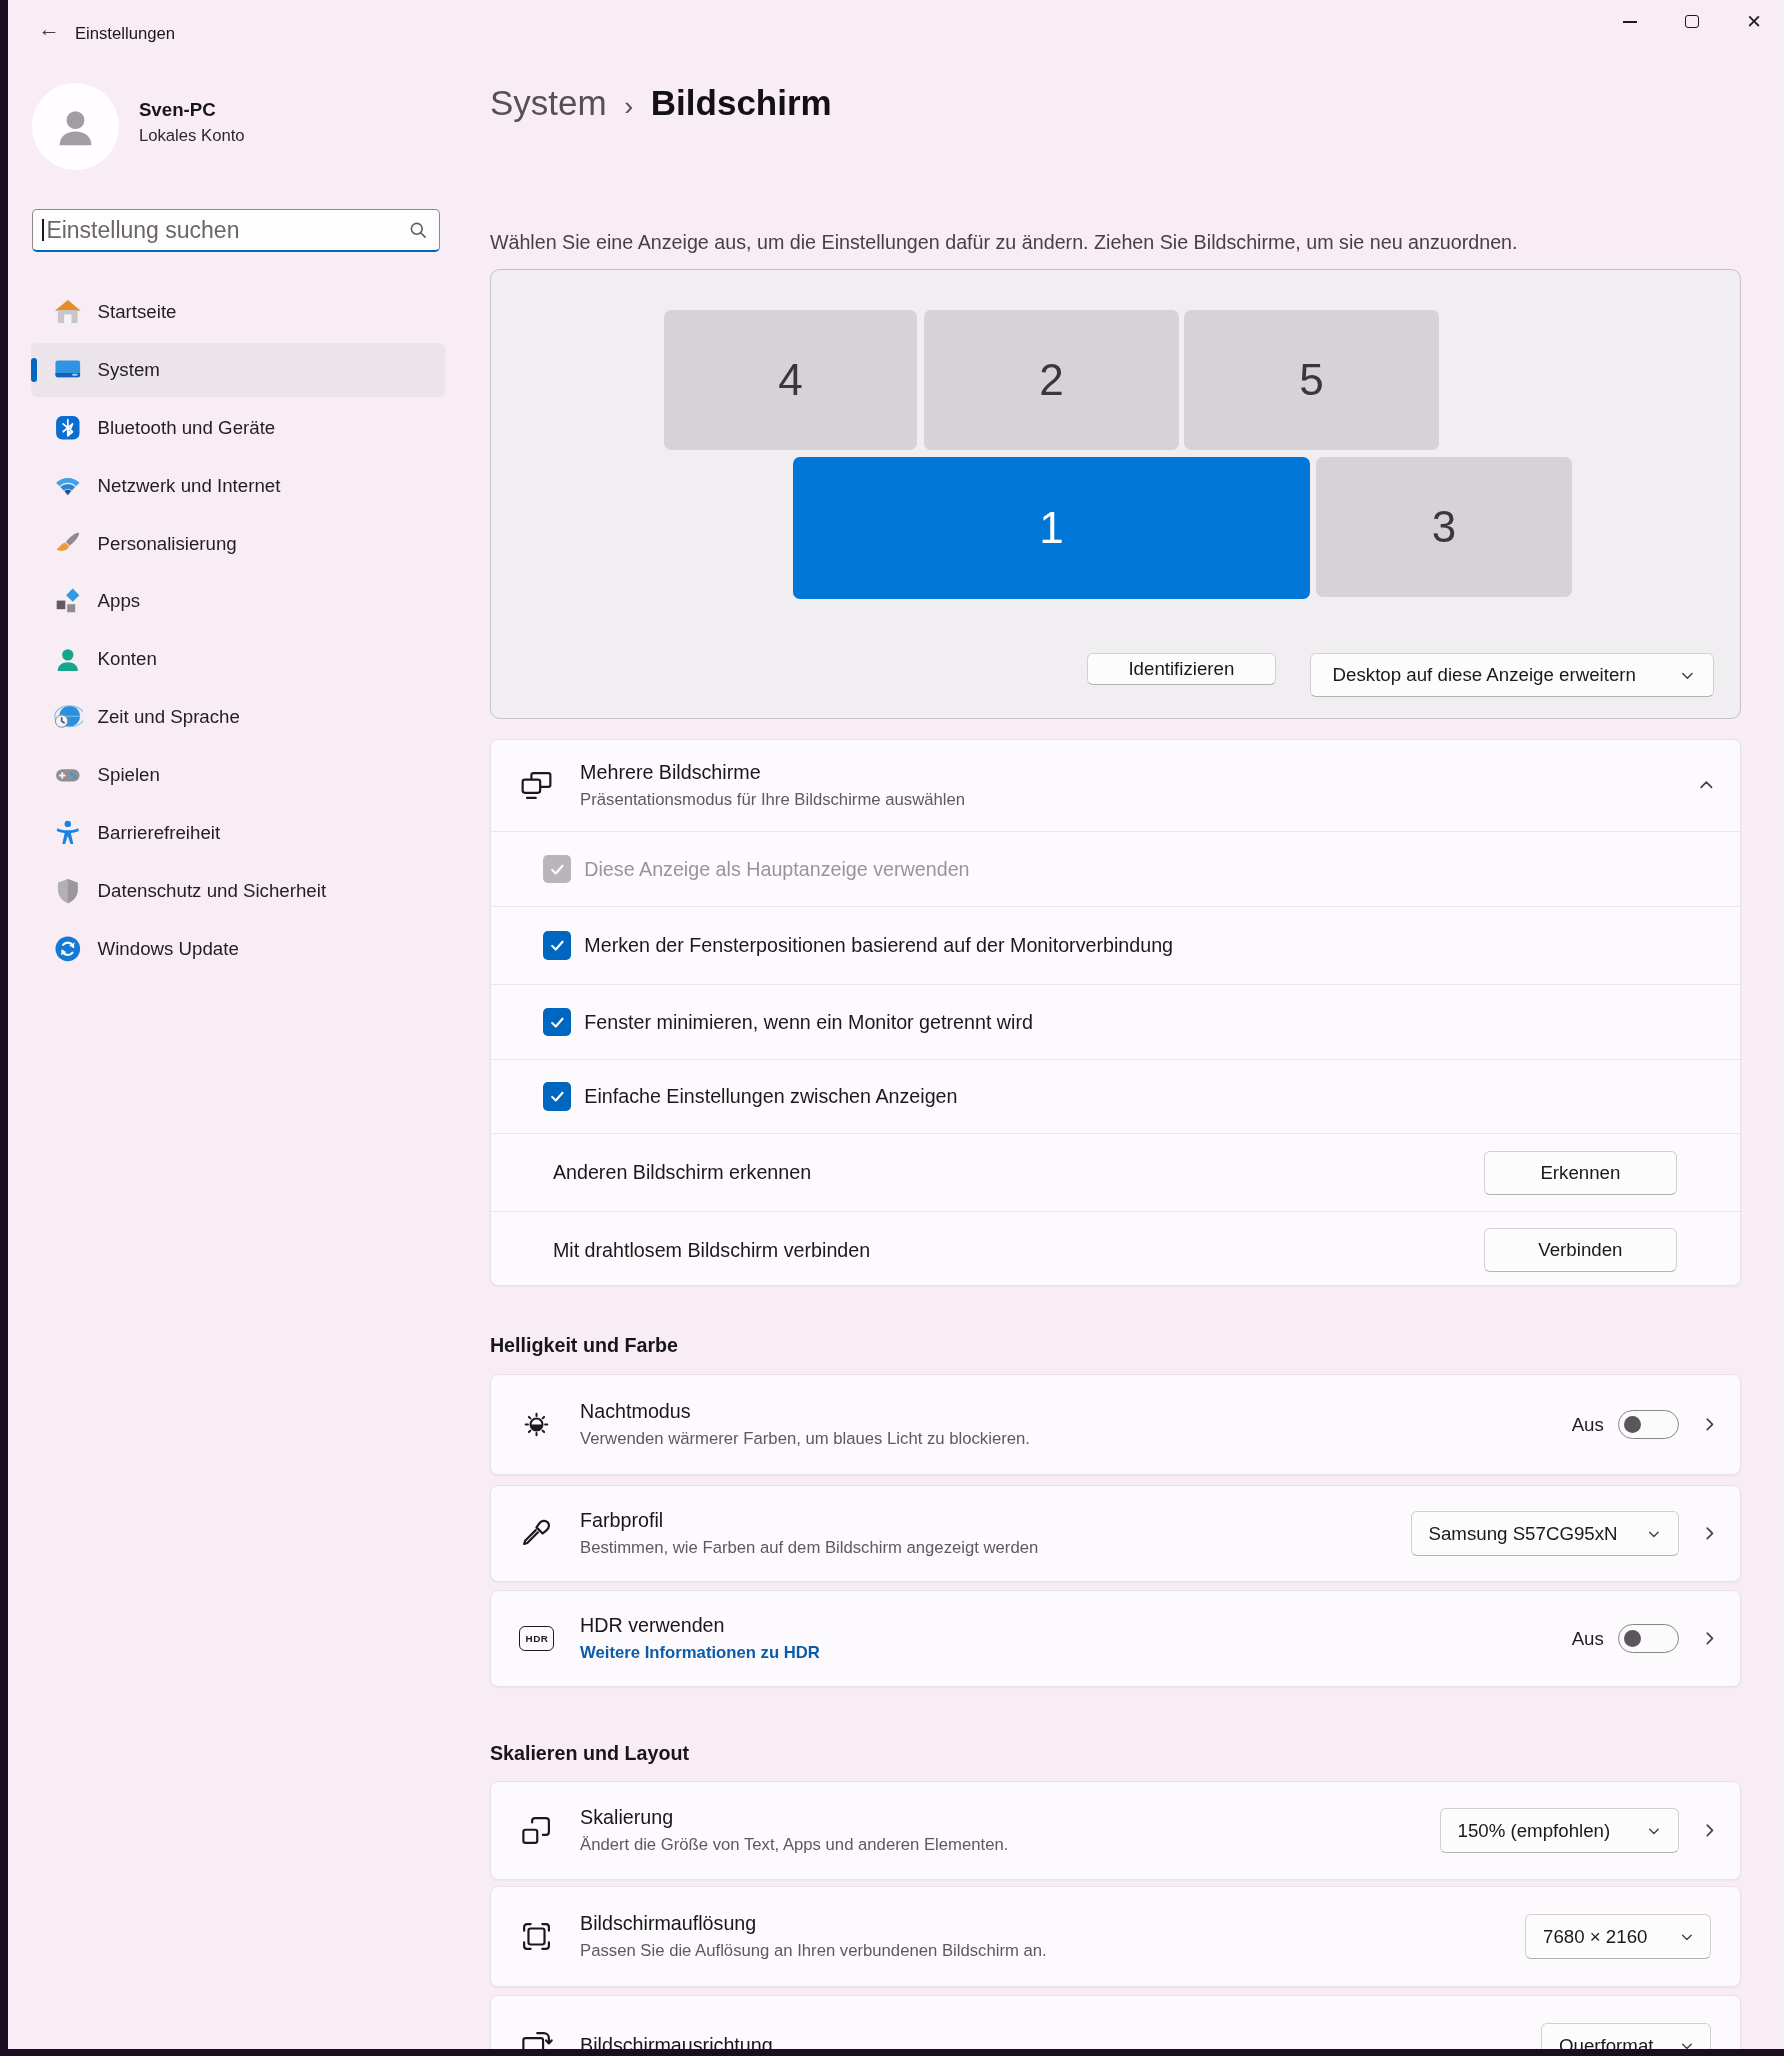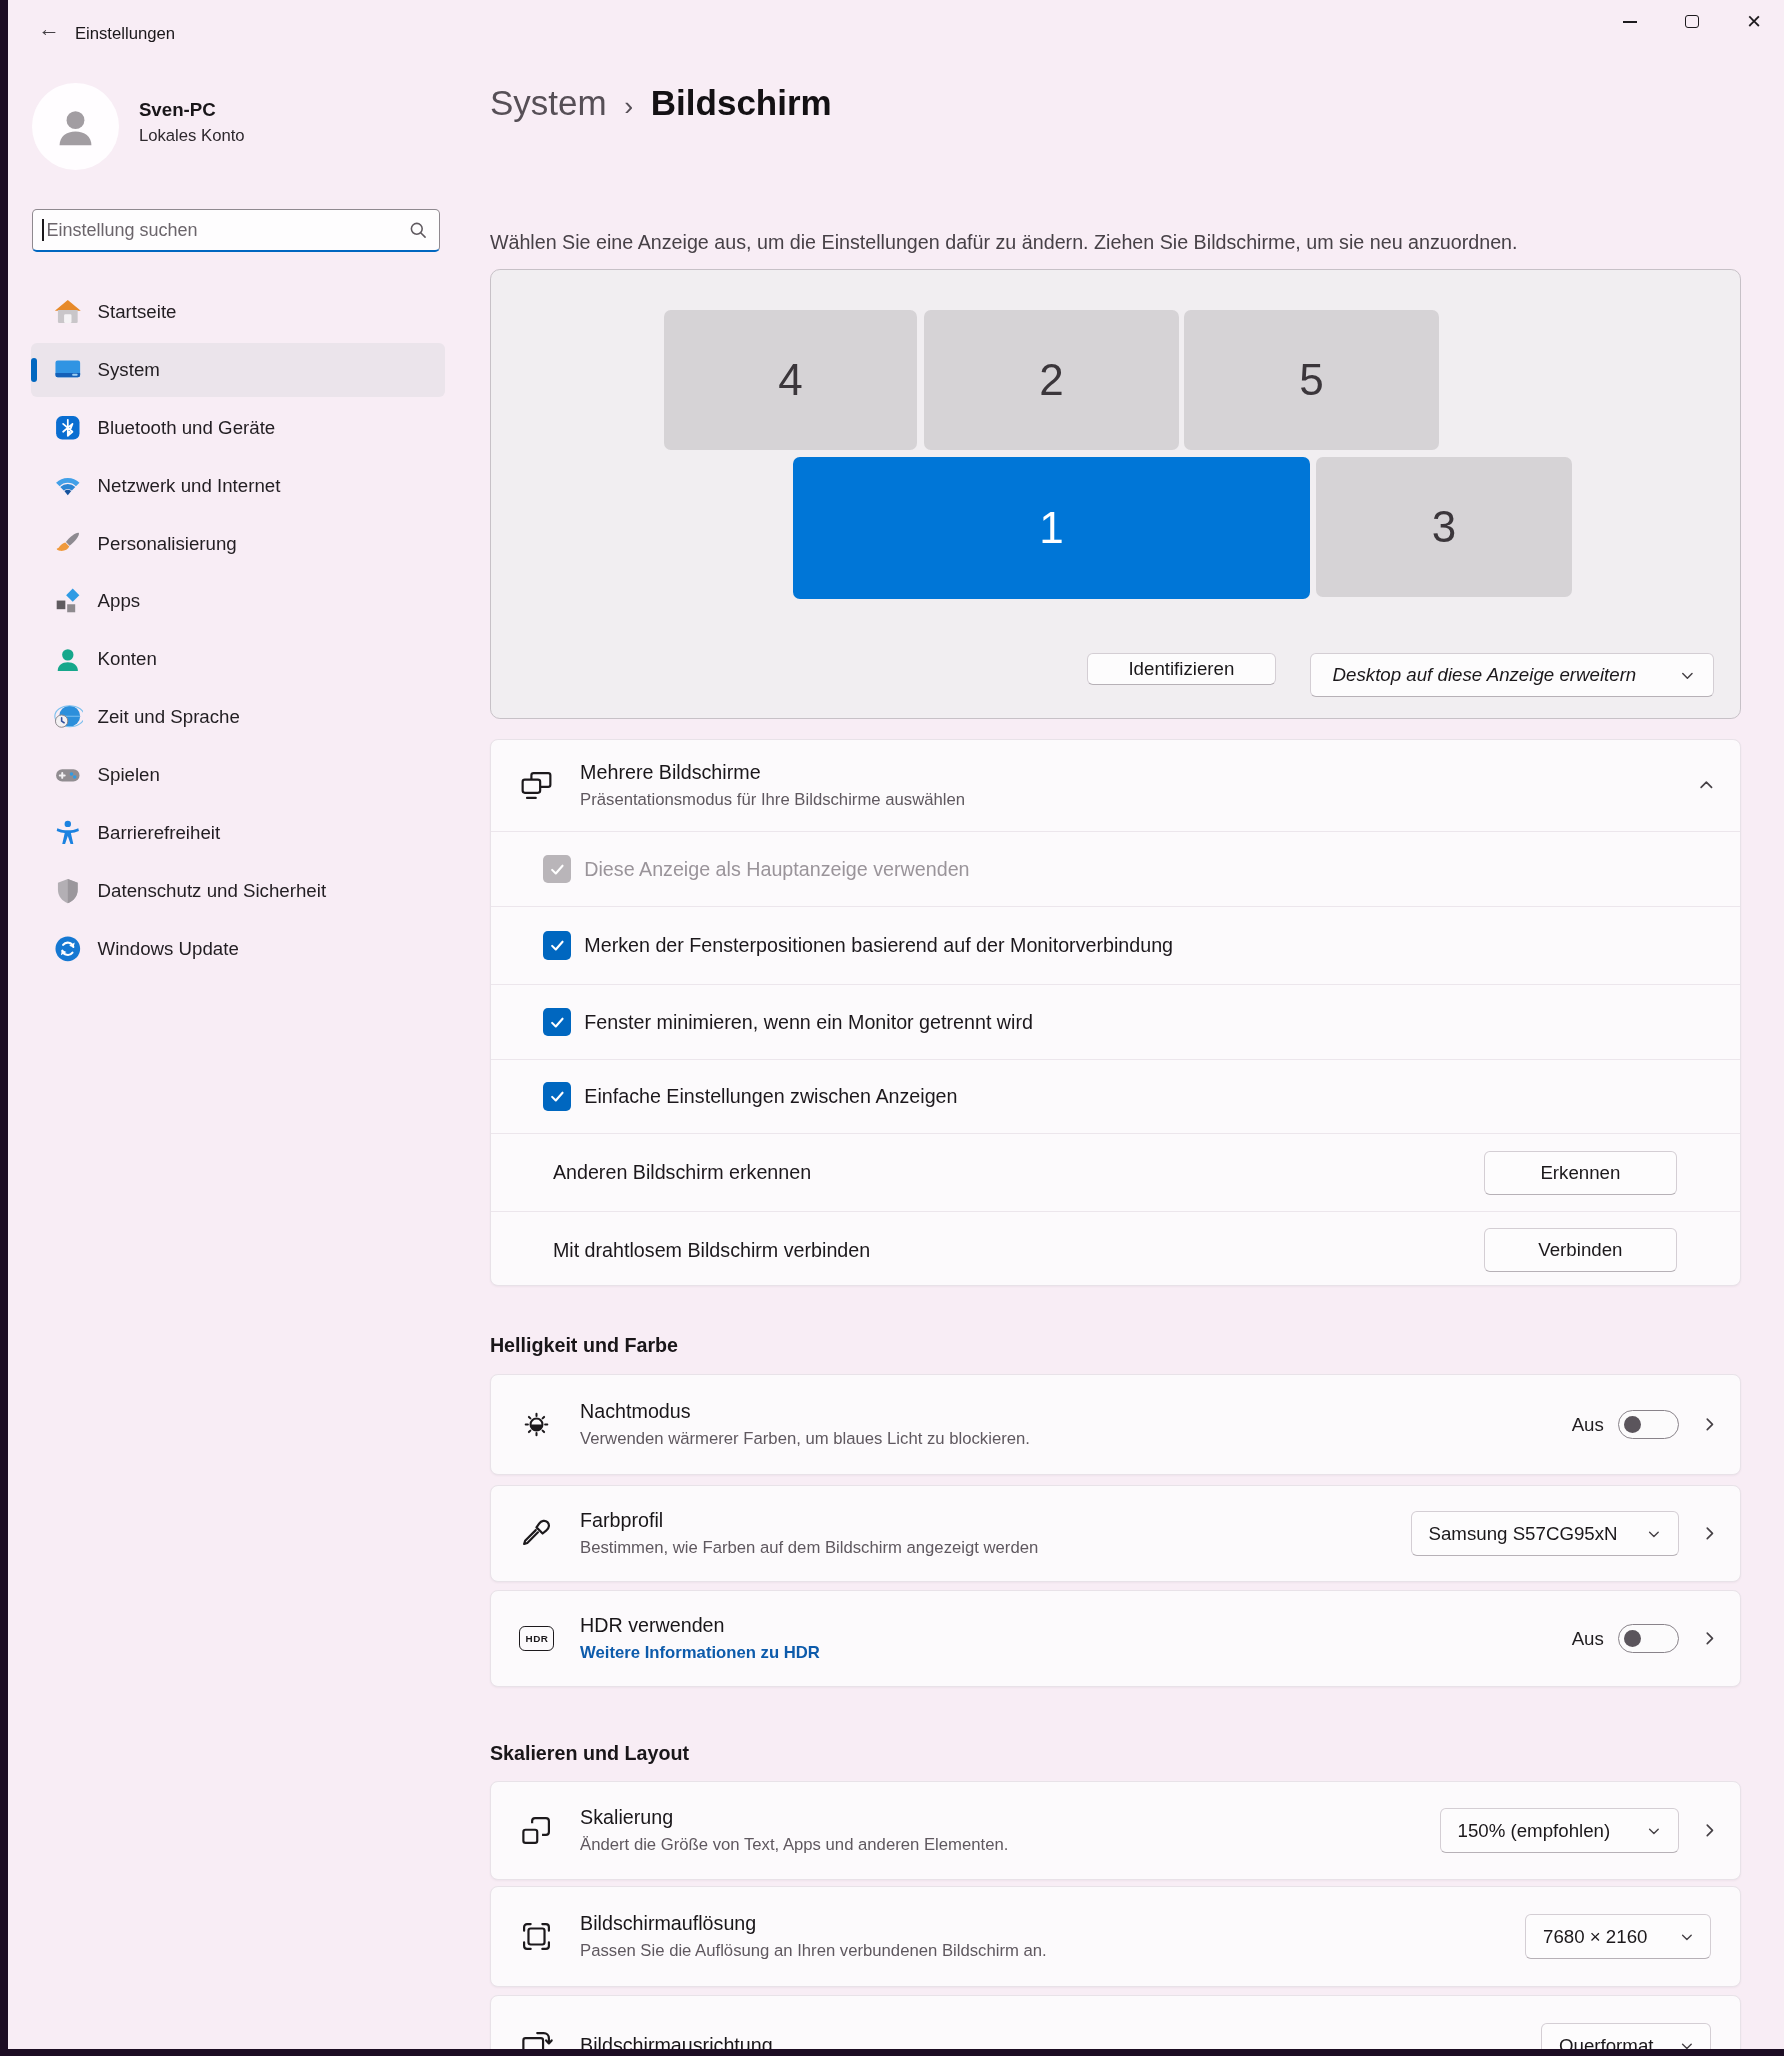--- a/index.html
+++ b/index.html
@@ -16,21 +16,21 @@
   .glyph-max { width:13.8px; height:13.8px; border:1.6px solid #1d1a1d; border-radius:3px; }
   .glyph-close { font-size:18.7px; }
 
   
   .avatar { position:absolute; left:24.6px; top:83px; width:87px; height:87px; border-radius:50%; background:#fffdff; display:flex; align-items:center; justify-content:center; }
   .user-name { position:absolute; left:131px; top:99px; font-size:18.7px; font-weight:700; color:#191619; }
   .user-type { position:absolute; left:131px; top:126px; font-size:16.7px; color:#2e292e; }
 
   .searchbox { position:absolute; left:24.6px; top:209px; width:408px; height:43px; background:#fefdfe; border:1px solid #8f898f; border-bottom:2.5px solid #0067c0; border-radius:4.9px; display:flex; align-items:center; padding:0 11.8px 0 8.9px; }
   .caret { width:2px; height:21.7px; background:#1b181b; }
-  .search-ph { margin-left:2px; font-size:18px; color:#6b656b; flex:1; }
+  .search-ph { margin-left:2px; font-size:23px; color:#6b656b; flex:1; }
 
   nav { position:absolute; left:23.6px; top:285px; width:414px; }
   .nav-item { position:relative; height:54px; margin-bottom:3.9px; border-radius:5.9px; display:flex; align-items:center; padding-left:21.7px; }
   .nav-item.selected { background:#ebe4eb; }
   .pill { position:absolute; left:0; top:14.8px; width:5.9px; height:24.6px; border-radius:3px; background:#0067c0; }
   .nav-icon { width:29.6px; height:29.6px; margin-right:14.8px; flex:none; }
   .nav-label { font-size:18.7px; color:#221e22; white-space:nowrap; }
 
   
   main { position:absolute; left:482px; top:0; width:1253px; height:100%; }
@@ -44,21 +44,21 @@
   .monitor { position:absolute; display:flex; align-items:center; justify-content:center; background:#d6d3d6; border-radius:6.9px; font-size:44px; font-weight:300; color:#3b363b; }
   .monitor.selected { background:#0076d7; color:#ffffff; }
   .m4 { left:173px; top:40px;  width:253px; height:140px; }
   .m2 { left:433px; top:40px;  width:255px; height:140px; }
   .m5 { left:693px; top:40px;  width:255px; height:140px; }
   .m1 { left:302px; top:187px; width:517px; height:142px; }
   .m3 { left:825px; top:187px; width:256px; height:140px; }
 
   .btn { background:#fdfcfd; border:1px solid #d4ced4; border-bottom-color:#b7b1b7; border-radius:5.9px; font-size:18.7px; color:#1b181b; display:flex; align-items:center; justify-content:center; }
   .identify-btn { position:absolute; left:596px; top:383px; width:189px; height:32px; }
-  .extend-dd { position:absolute; left:819px; top:383px; width:404px; height:44px; justify-content:space-between; padding:0 17.7px 0 21.7px;font-style:italic; }
+  .extend-dd { position:absolute; left:819px; top:383px; width:404px; height:44px; justify-content:space-between; padding:0 17.7px 0 21.7px; }
 
   .card { position:absolute; left:0; width:1251px; background:#fcfafc; border:1px solid #e8e2e8; border-radius:7.9px; box-shadow:0 1px 2px rgba(60,30,60,.05); }
   #expander { top:739px; height:547px; display:flex; flex-direction:column; overflow:hidden; }
   .exp-header { height:91px; display:flex; align-items:center; padding:0 25.6px 0 28.6px; flex:none; }
   .exp-row { border-top:1px solid #ece6ec; display:flex; align-items:center; flex:none; }
   .row-icon { width:35px; height:35px; margin-right:25.6px; flex:none; }
   .row-title { font-size:19.7px; color:#191619; }
   .row-sub { font-size:16.7px; color:#5f585f; margin-top:5.9px; }
   .chev { margin-left:auto; flex:none; }
 

